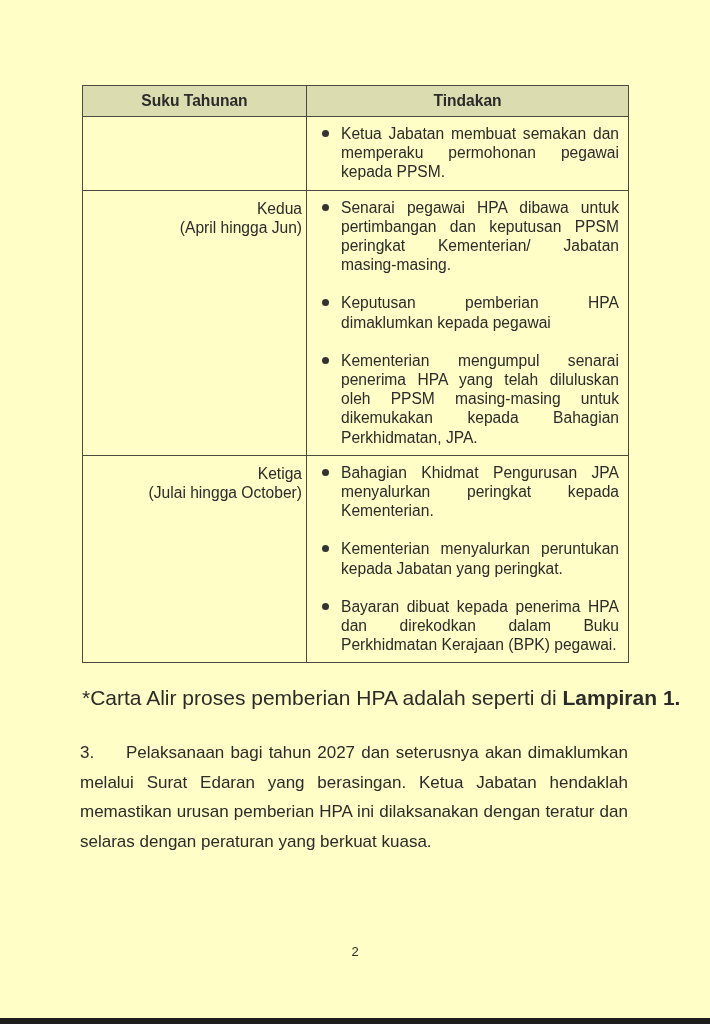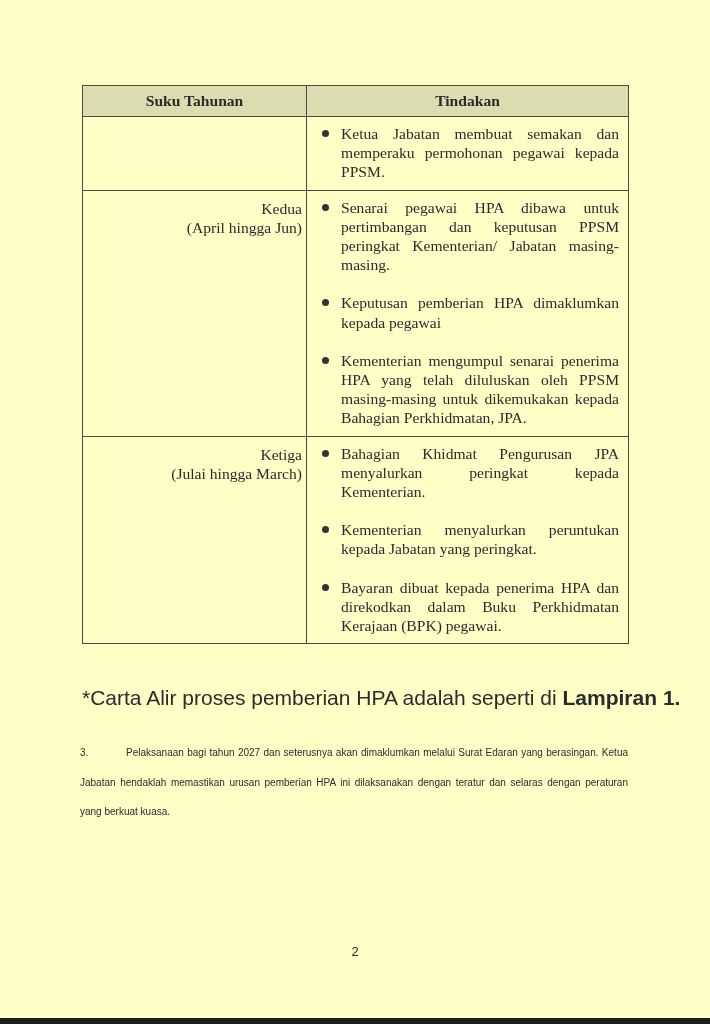--- a/index.html
+++ b/index.html
@@ -31,21 +31,20 @@
       background: #1d1d1b;
     }
     table.schedule {
       position: absolute;
       left: 82px;
       top: 85px;
       width: 547px;
       border-collapse: collapse;
       font-size: 15.6px;
       line-height: 19.2px;
-      font-family: Liberation Serif, serif;
     }
     table.schedule th,
     table.schedule td {
       border: 1.6px solid #4a4a40;
       vertical-align: top;
     }
     table.schedule th {
       background: #dcdcb1;
       font-weight: bold;
       text-align: center;
@@ -94,21 +93,21 @@
       font-size: 21px;
       line-height: 18px;
       white-space: nowrap;
     }
     .footnote b { font-weight: bold; }
     .paragraph {
       position: absolute;
       left: 80px;
       top: 738px;
       width: 548px;
-      font-size: 10px;
+      font-size: 17px;
       line-height: 29.5px;
       text-align: justify;
       text-align-last: left;
       margin: 0;
     }
     .para-num {
       display: inline-block;
       width: 46px;
     }
     .page-number {
@@ -168,21 +167,21 @@
               <span class="bullet"></span>
               <span>Kementerian mengumpul senarai penerima HPA yang telah diluluskan oleh PPSM masing-masing untuk dikemukakan kepada Bahagian Perkhidmatan, JPA.</span>
             </li>
           </ul>
         </td>
       </tr>
 
       <tr>
         <td class="col-period">
           <span class="period-name">Ketiga</span>
-          <span class="period-range">(Julai hingga March)</span>
+          <span class="period-range">(Julai hingga October)</span>
         </td>
         <td class="col-action">
           <ul class="actions">
             <li>
               <span class="bullet"></span>
               <span>Bahagian Khidmat Pengurusan JPA menyalurkan peringkat kepada Kementerian.</span>
             </li>
             <li>
               <span class="bullet"></span>
               <span>Kementerian menyalurkan peruntukan kepada Jabatan yang peringkat.</span>

